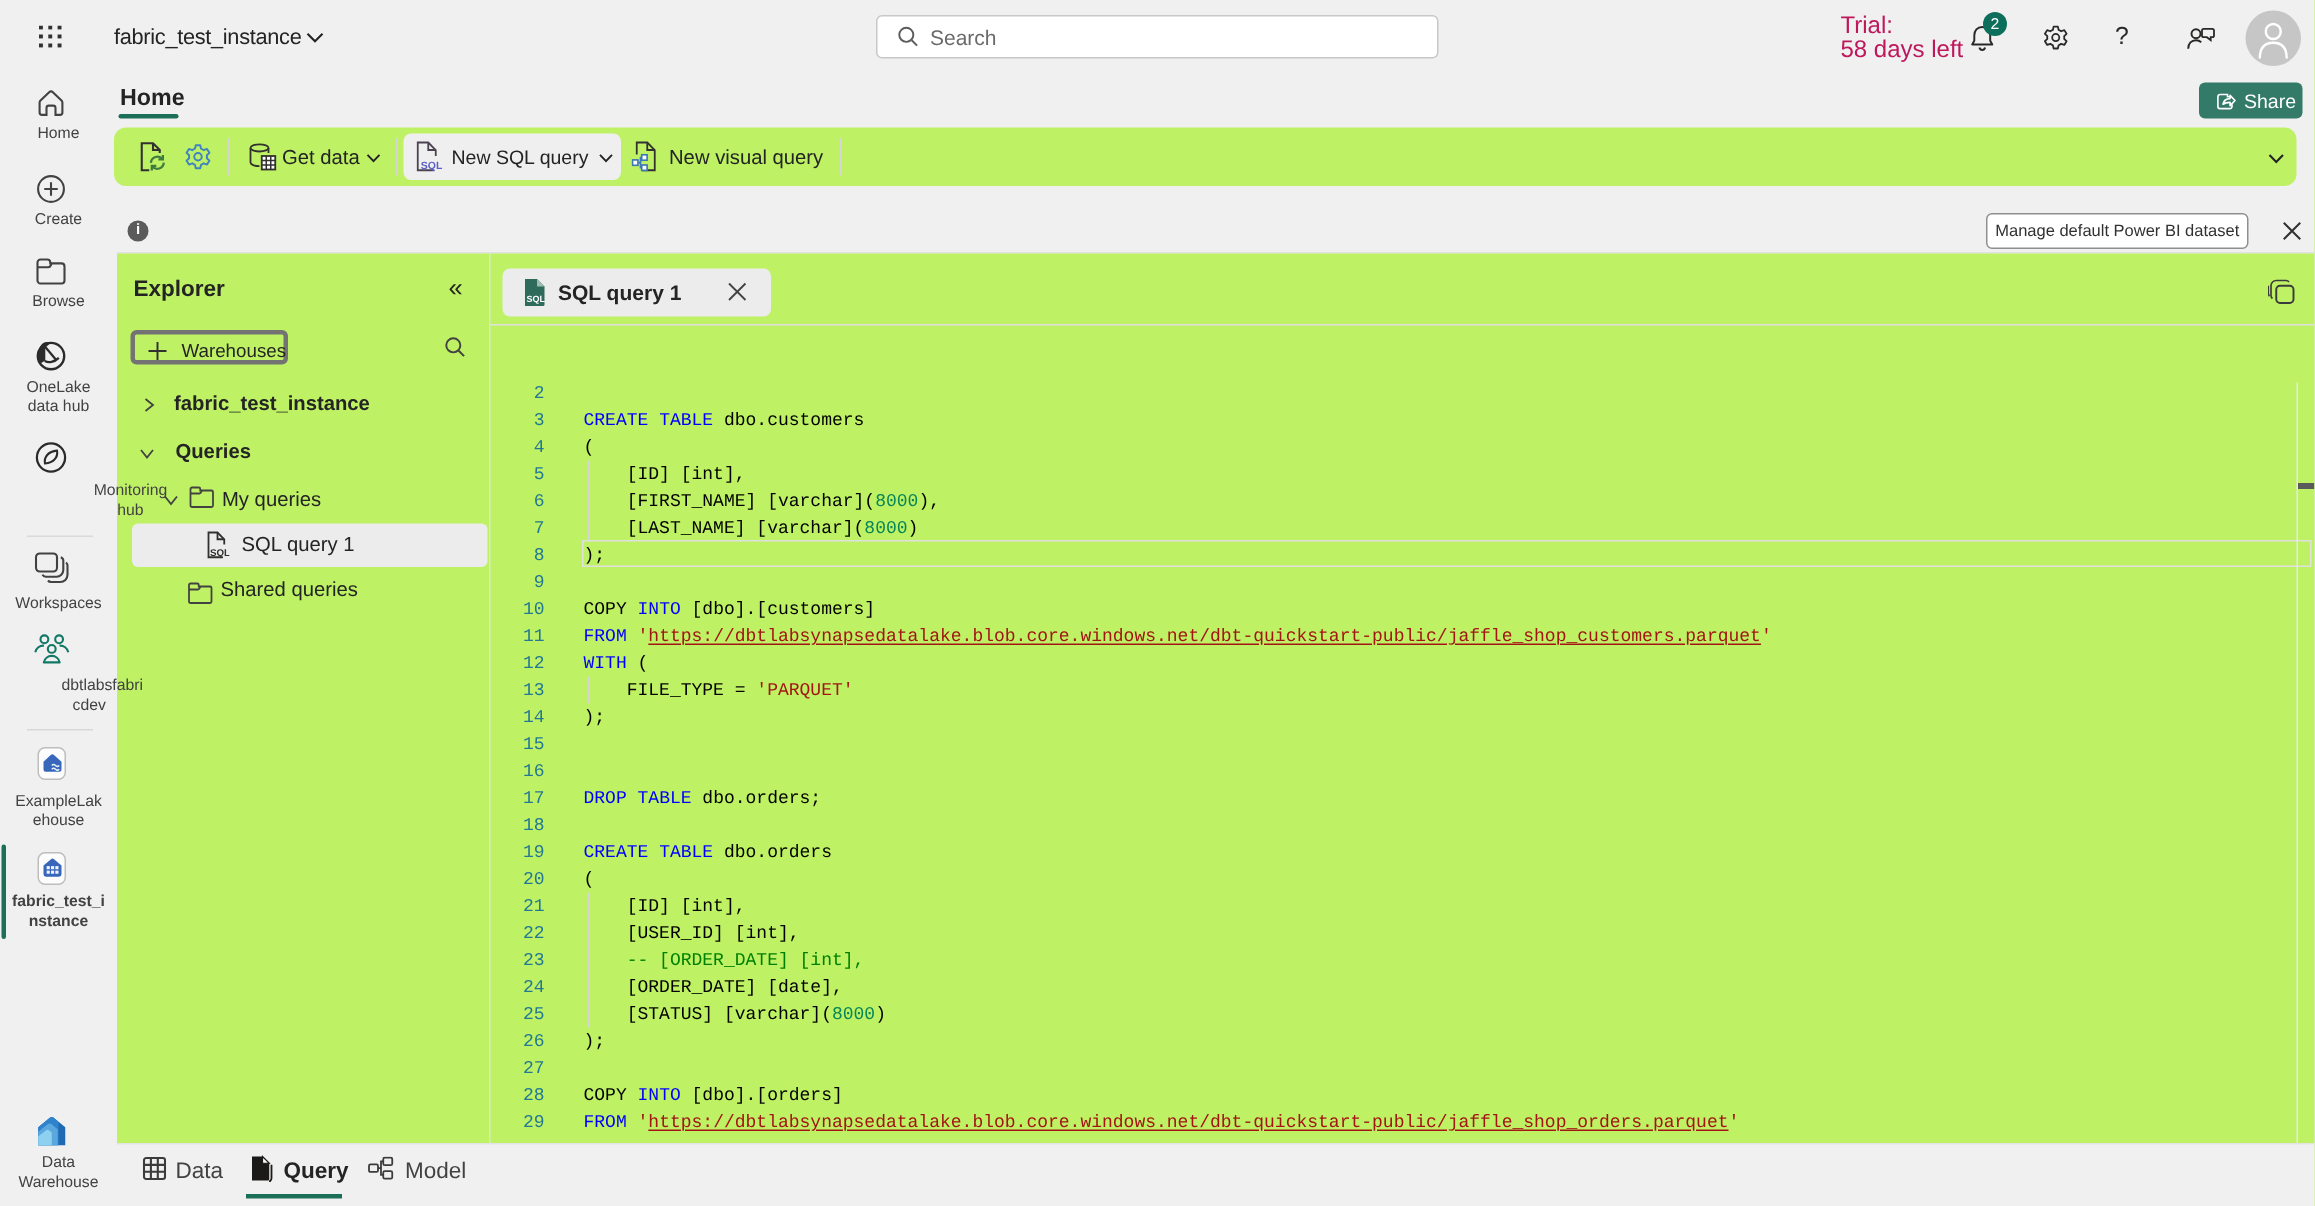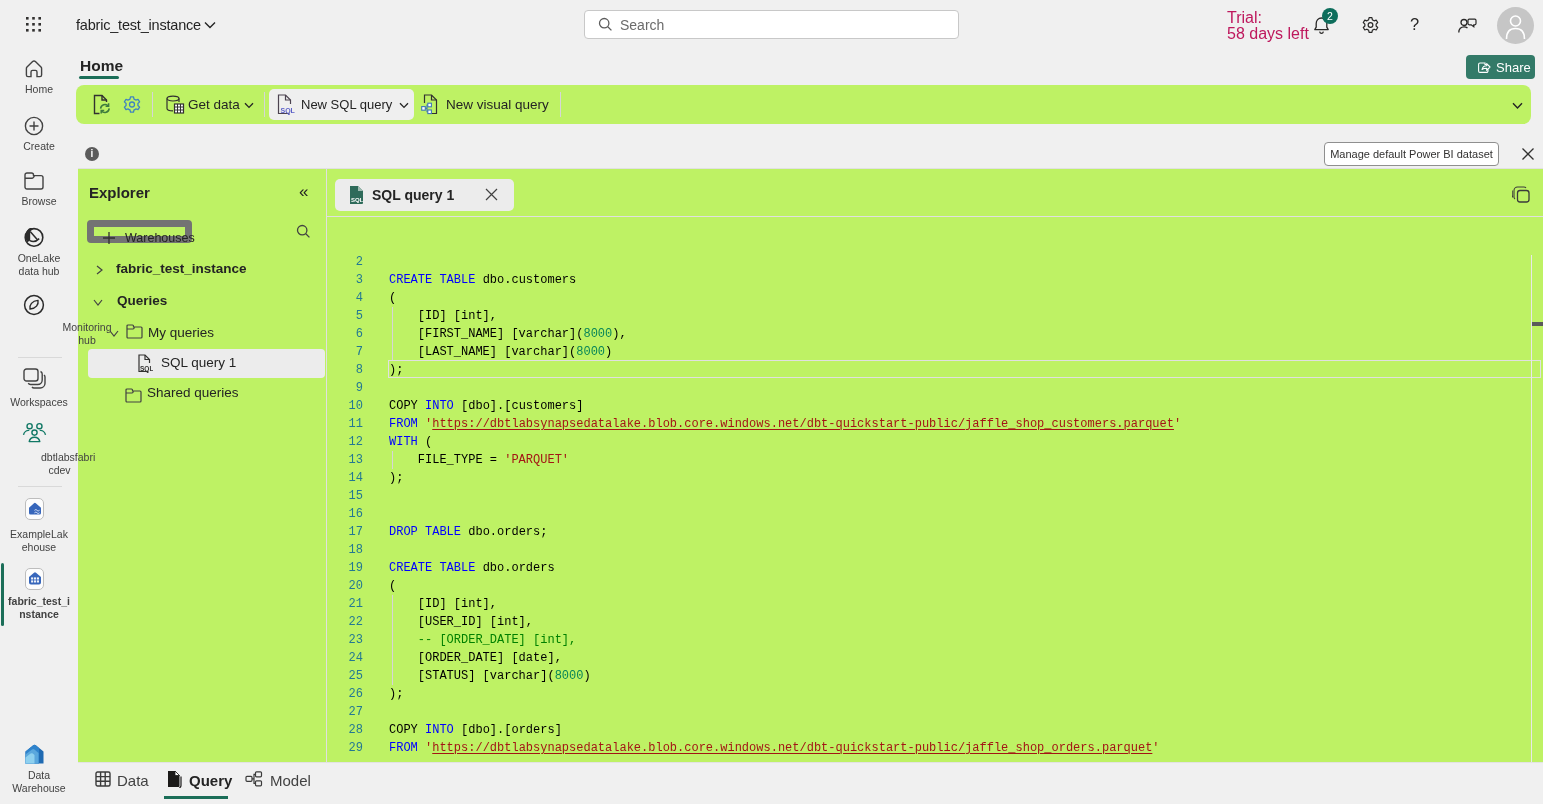--- a/index.html
+++ b/index.html
@@ -143,21 +143,21 @@
   <div class="abs" style="left:7px;top:23px;width:14px;height:14px;border-radius:50%;background:#5b5b5b;color:#fff;font-size:10px;font-weight:bold;text-align:center;line-height:14px;">i</div>
   <div class="abs" style="left:1246px;top:18px;width:175px;height:24px;background:#fff;border:1px solid #8f8f8f;border-radius:4px;font-size:11px;color:#323130;text-align:center;line-height:22px;white-space:nowrap;overflow:hidden;">Manage default Power BI dataset</div>
   <svg class="abs" style="left:1443px;top:23px;" width="14" height="14" viewBox="0 0 14 14">
       <path d="M1.5 1.5 L12.5 12.5 M12.5 1.5 L1.5 12.5" stroke="#323130" stroke-width="1.3"></path>
     </svg>
 </div>
 
 <div class="abs white" id="explorer" style="left:78px;top:169px;width:249px;height:593px;border-right:1px solid #e0e0e0;">
   <div class="abs" style="left:11px;top:15px;font-size:15px;font-weight:bold;color:#242424;">Explorer</div>
   <div class="abs" style="left:221px;top:13px;font-size:17px;color:#242424;">«</div>
-  <div class="abs" style="left:9px;top:51px;width:105px;height:23px;border:7px solid #737373;border-radius:4px;">
+  <div class="abs" style="left:9px;top:51px;width:105px;height:23px;border:3px solid #737373;border-radius:4px;">
     <svg class="abs" style="left:8px;top:4px;" width="14" height="14" viewBox="0 0 14 14">
         <path d="M7 1 L7 13 M1 7 L13 7" stroke="#323130" stroke-width="1.3"></path>
       </svg>
     <div class="abs" style="left:31px;top:4px;font-size:12.5px;color:#242424;">Warehouses</div>
   </div>
   <svg class="abs" style="left:218px;top:55px;" width="15" height="15" viewBox="0 0 15 15">
       <circle cx="6.2" cy="6.2" r="4.7" fill="none" stroke="#424242" stroke-width="1.3"></circle>
       <path d="M9.8 9.8 L13.4 13.4" stroke="#424242" stroke-width="1.3"></path>
     </svg>
 

